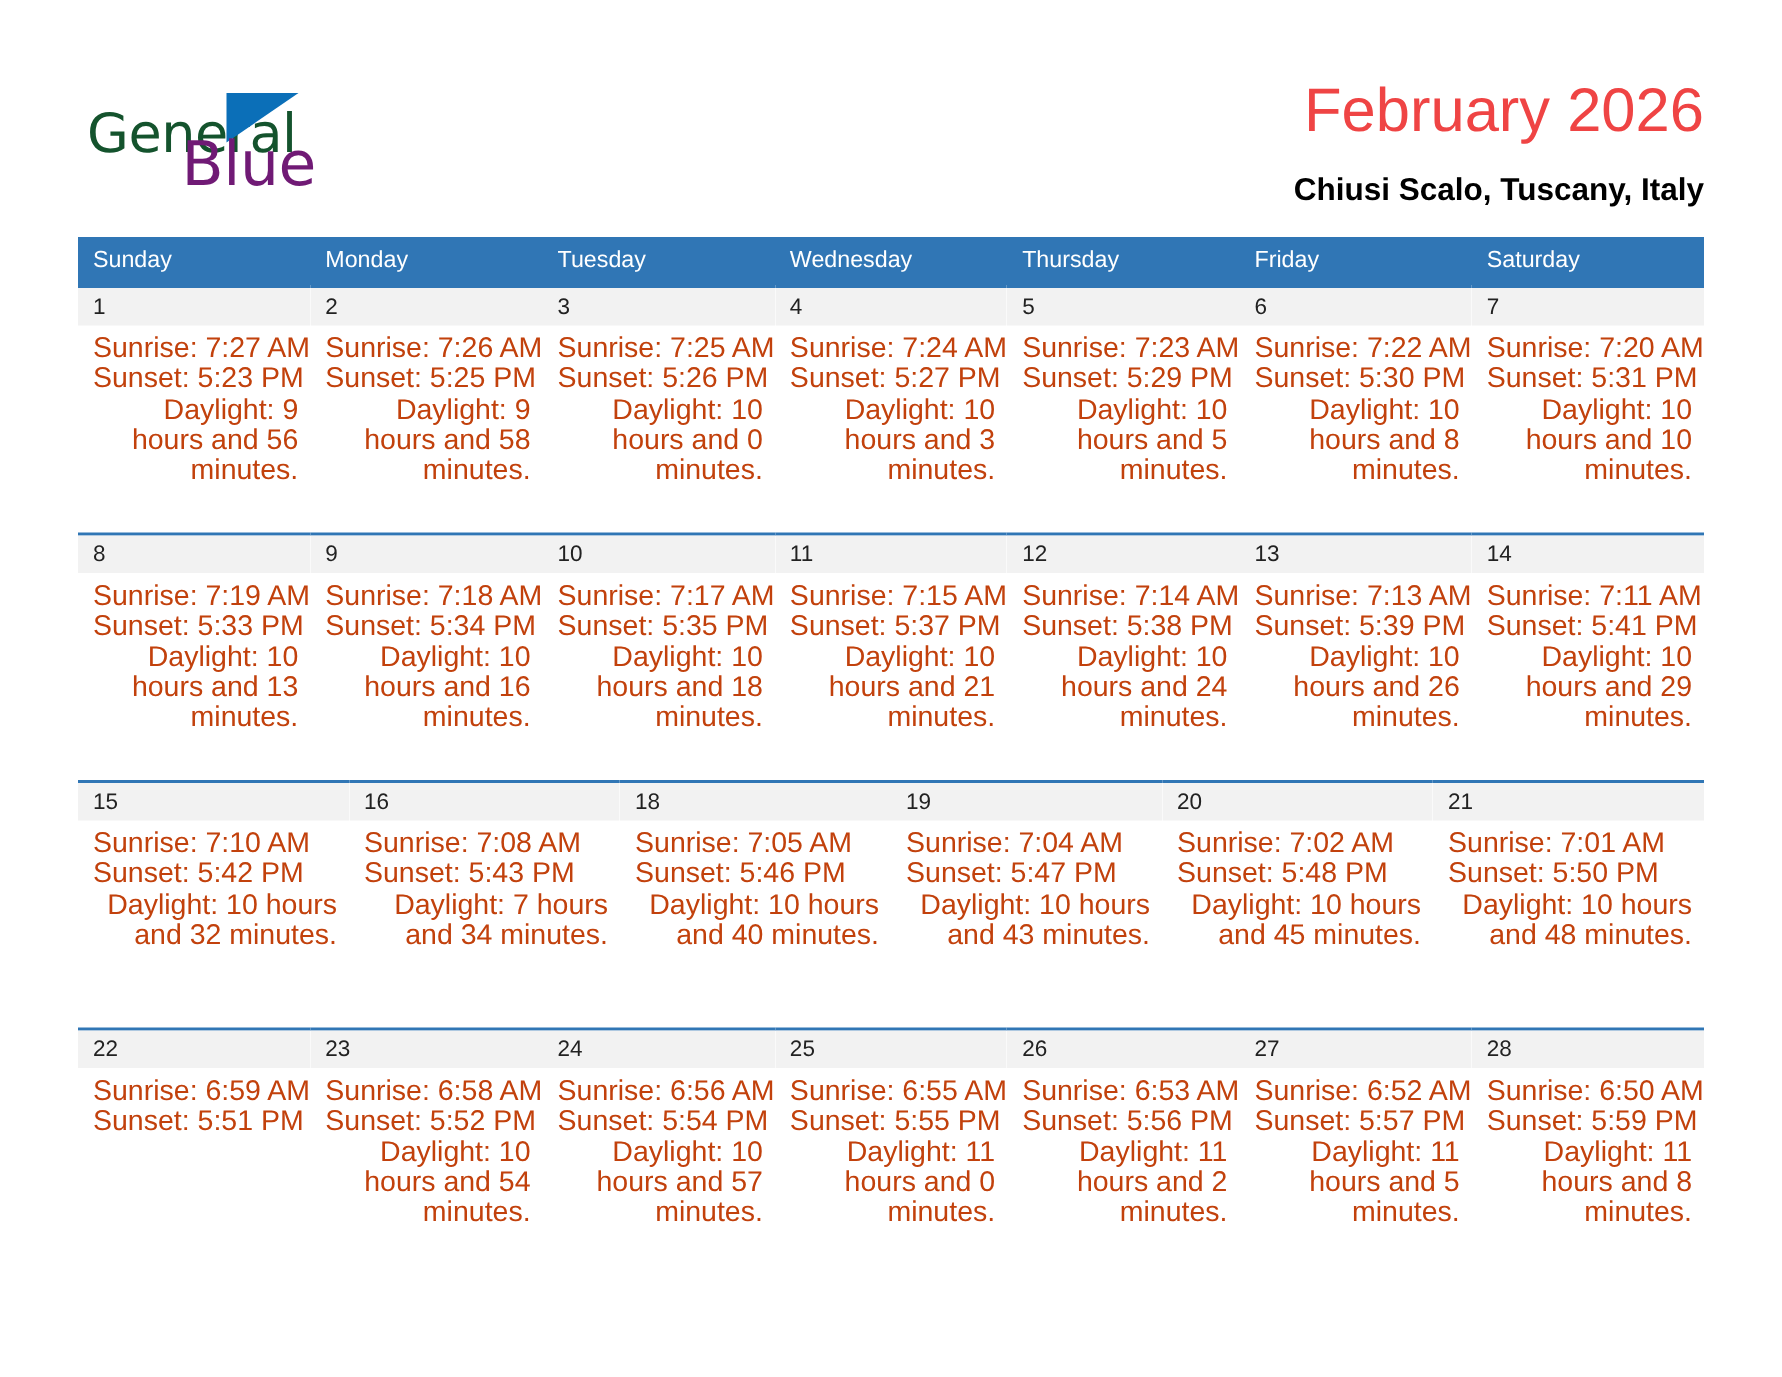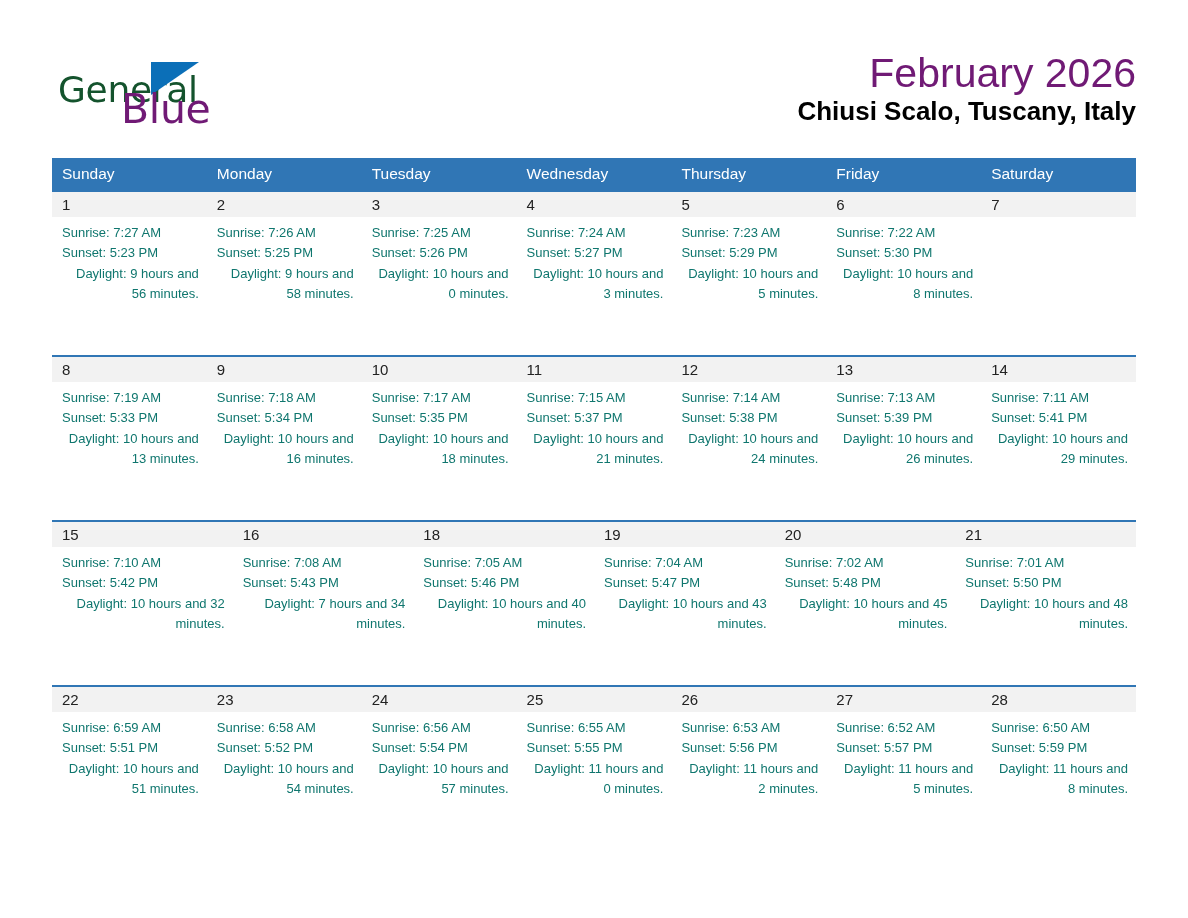--- a/index.html
+++ b/index.html
@@ -71,26 +71,26 @@
     position: absolute;
     right: 52px;
     top: 48px;
     text-align: right;
     width: 700px;
   }
   .cal-title {
     font-size: 41px;
     font-weight: 400;
     line-height: 50px;
-    color: #701a75;
+    color: #ef4444;
     letter-spacing: 0px;
   }
   .cal-subtitle {
-    margin-top: 0;
-    font-size: 26px;
+    margin-top: 16px;
+    font-size: 21px;
     font-weight: 700;
     line-height: 26px;
     color: #000;
   }
 
   
   .calendar {
     position: absolute;
     left: 52px;
     top: 158px;
@@ -128,23 +128,23 @@
     padding-left: 10px;
     box-sizing: border-box;
   }
   .day-num {
     font-size: 15px;
     line-height: 25px;
     color: #222;
   }
   .day-info {
     padding: 6px 8px 0 10px;
-    font-size: 13px;
+    font-size: 19px;
     line-height: 20.3px;
-    color: #0f766e;
+    color: #c2410c;
   }
   .day-info div {
     white-space: nowrap;
   }
   .daylight-line {
     white-space: normal !important;
     text-align: right;
   }
 </style>
 </head>
@@ -221,20 +221,25 @@
           <div class="day-cell">
             <div class="day-num-bar"><span class="day-num">6</span></div>
             <div class="day-info">
               <div>Sunrise: 7:22 AM</div>
               <div>Sunset: 5:30 PM</div>
               <div class="daylight-line">Daylight: 10 hours and 8 minutes.</div>
             </div>
           </div>
           <div class="day-cell">
             <div class="day-num-bar"><span class="day-num">7</span></div>
+            <div class="day-info">
+              <div>Sunrise: 7:20 AM</div>
+              <div>Sunset: 5:31 PM</div>
+              <div class="daylight-line">Daylight: 10 hours and 10 minutes.</div>
+            </div>
           </div>
         </div>
         <div class="week">
           <div class="day-cell">
             <div class="day-num-bar"><span class="day-num">8</span></div>
             <div class="day-info">
               <div>Sunrise: 7:19 AM</div>
               <div>Sunset: 5:33 PM</div>
               <div class="daylight-line">Daylight: 10 hours and 13 minutes.</div>
             </div>
@@ -337,21 +342,20 @@
               <div class="daylight-line">Daylight: 10 hours and 48 minutes.</div>
             </div>
           </div>
         </div>
         <div class="week">
           <div class="day-cell">
             <div class="day-num-bar"><span class="day-num">22</span></div>
             <div class="day-info">
               <div>Sunrise: 6:59 AM</div>
               <div>Sunset: 5:51 PM</div>
-              <div class="daylight-line">Daylight: 10 hours and 51 minutes.</div>
             </div>
           </div>
           <div class="day-cell">
             <div class="day-num-bar"><span class="day-num">23</span></div>
             <div class="day-info">
               <div>Sunrise: 6:58 AM</div>
               <div>Sunset: 5:52 PM</div>
               <div class="daylight-line">Daylight: 10 hours and 54 minutes.</div>
             </div>
           </div>

